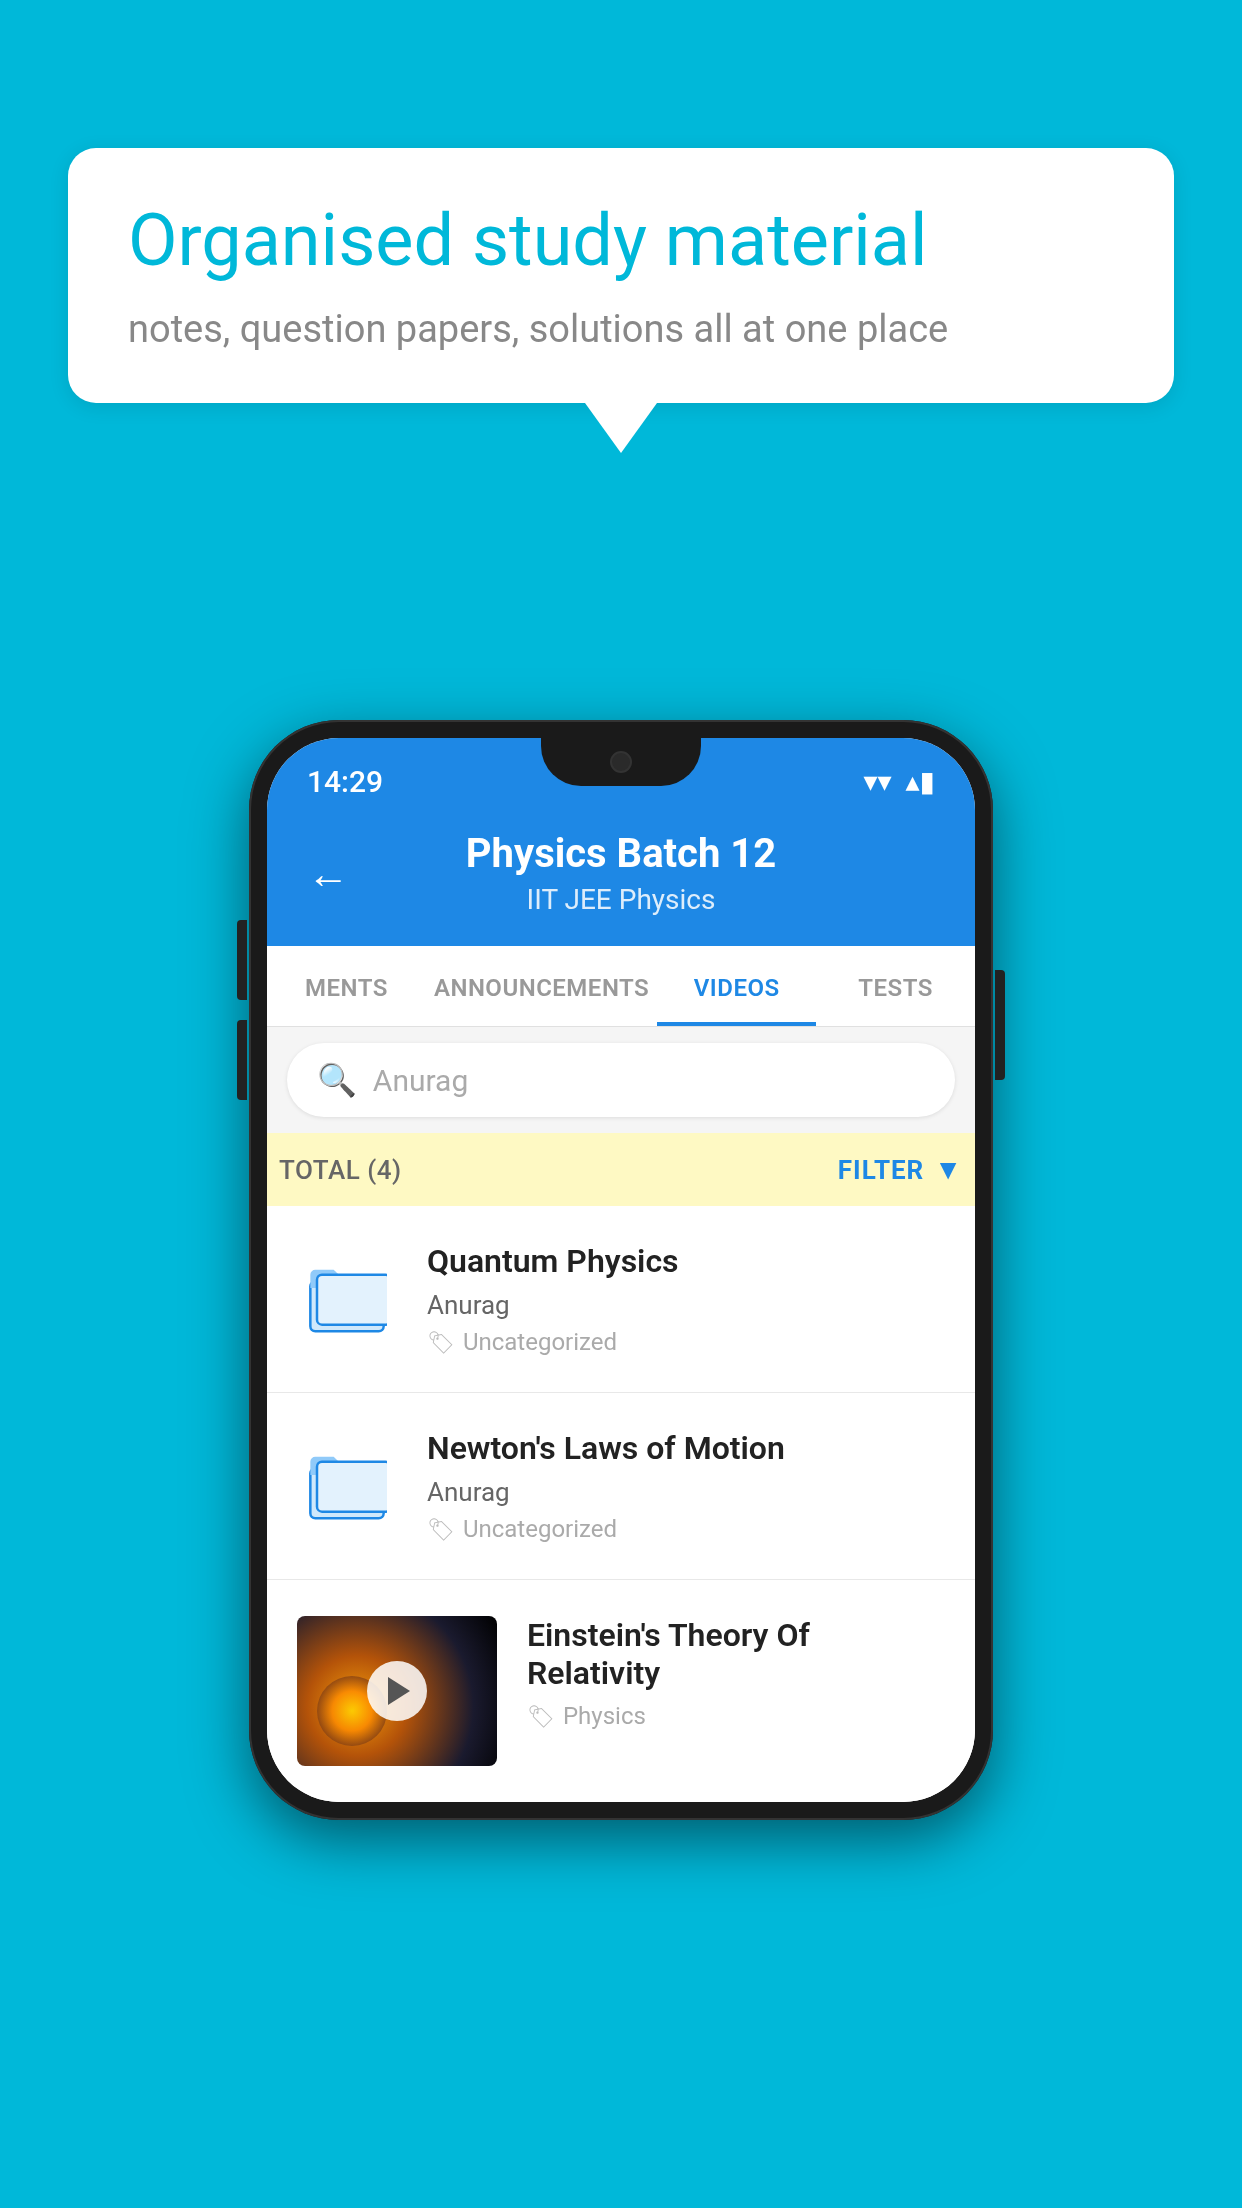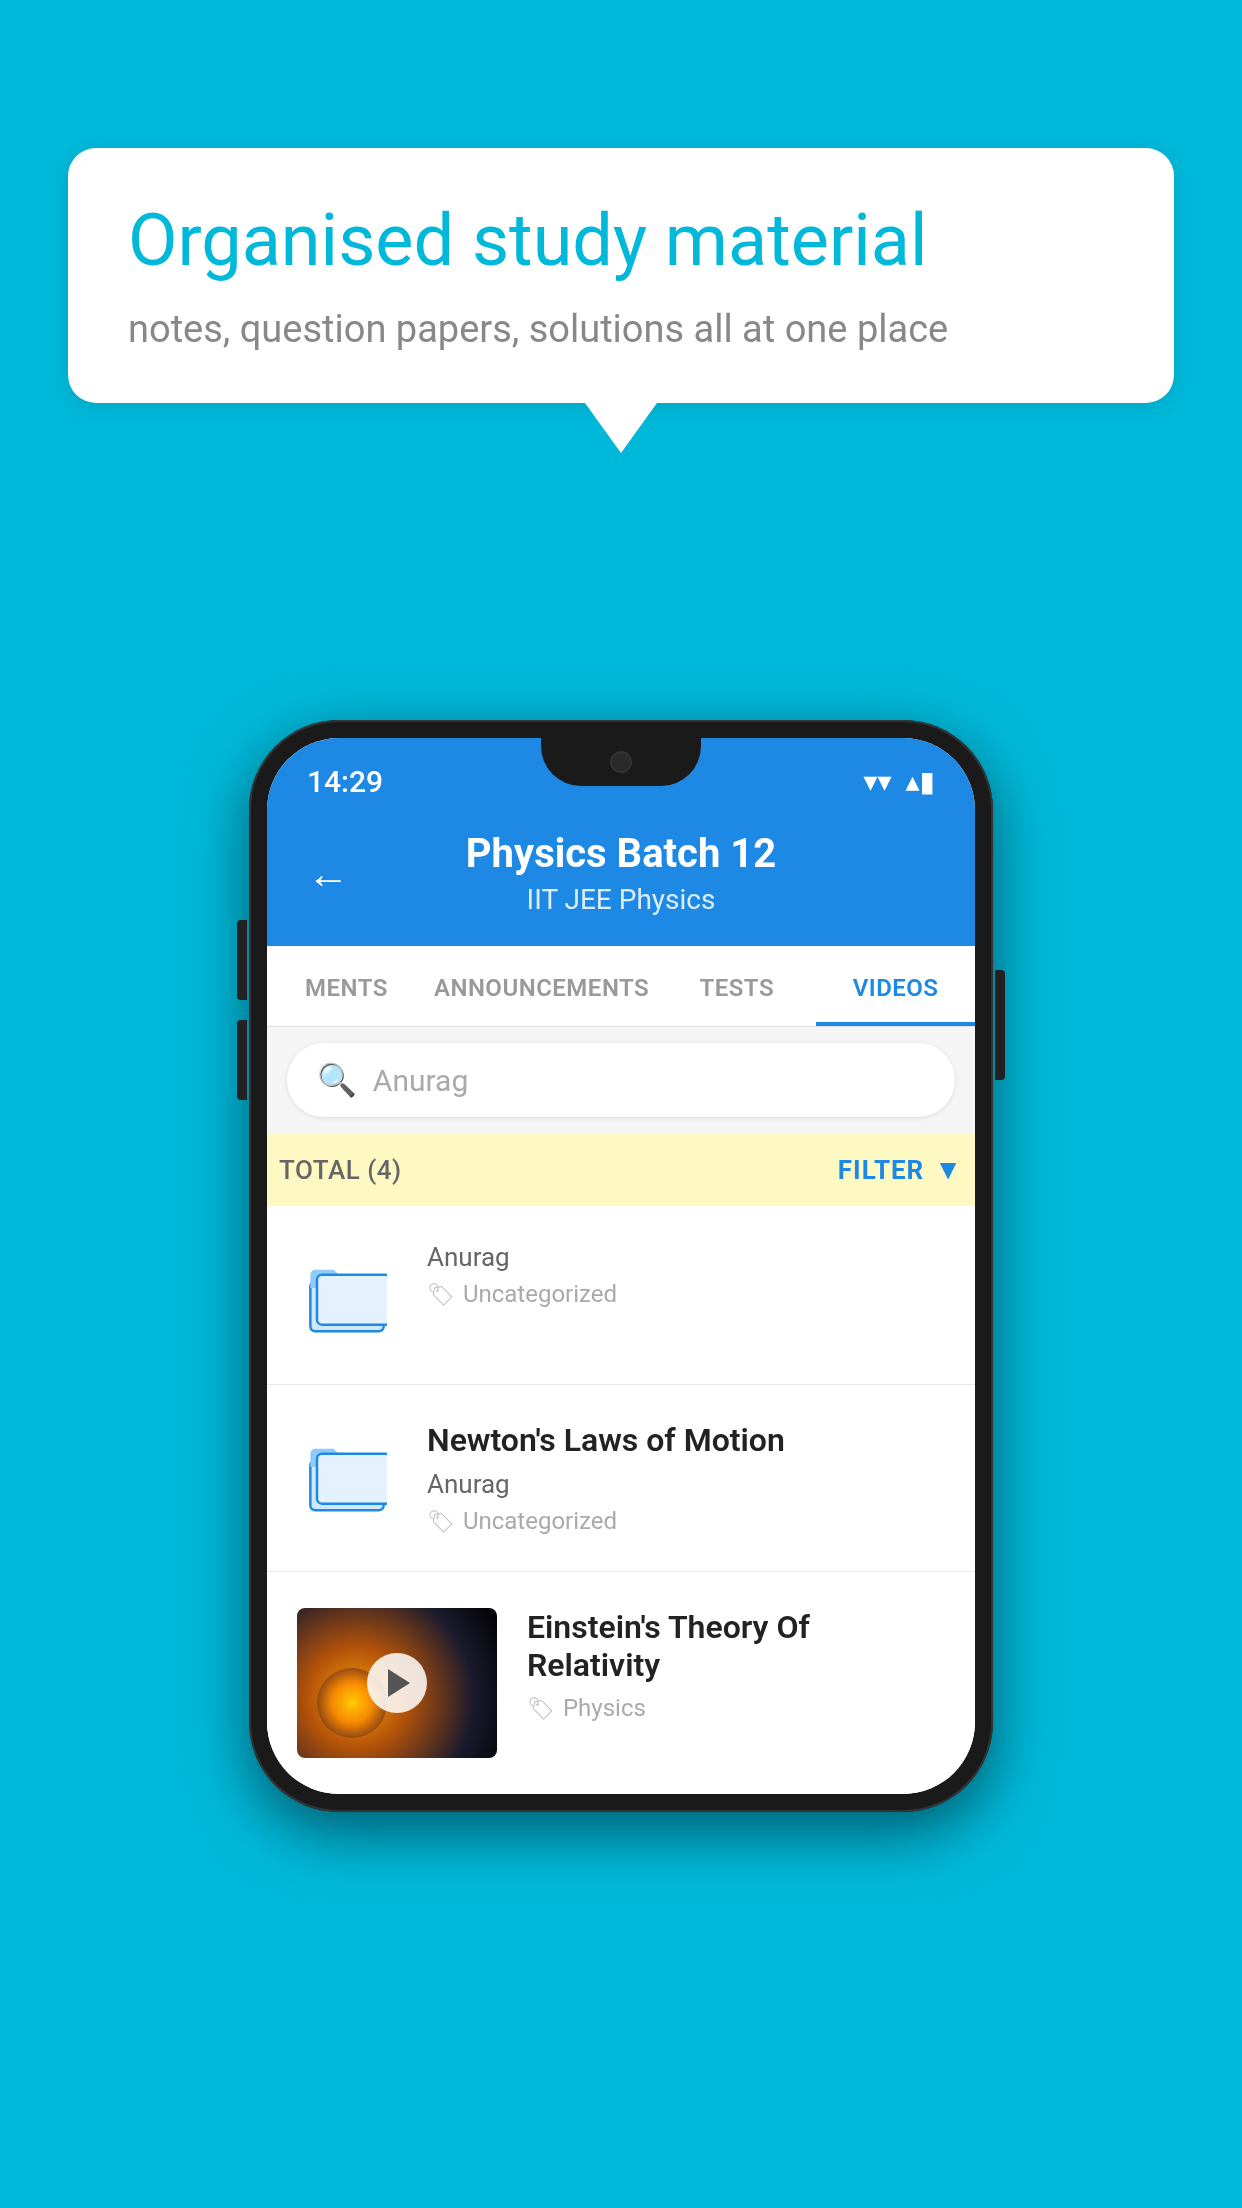--- a/index.html
+++ b/index.html
@@ -435,25 +435,25 @@
         <div style="width:42px"></div>
       </div>
 
       <div class="tab-bar">
         <div class="tab-item">
           <span>MENTS</span>
         </div>
         <div class="tab-item">
           <span>ANNOUNCEMENTS</span>
         </div>
+        <div class="tab-item active">
+          <span>VIDEOS</span>
+        </div>
         <div class="tab-item">
           <span>TESTS</span>
-        </div>
-        <div class="tab-item active">
-          <span>VIDEOS</span>
         </div>
       </div>
 
       <div class="search-container">
         <div class="search-bar">
           <span class="search-icon">🔍</span>
           <span class="search-placeholder">Anurag</span>
         </div>
       </div>
 
@@ -469,20 +469,21 @@
 
         <div class="video-item">
           <div class="video-thumb-folder">
             <svg class="folder-icon-svg" viewBox="0 0 48 48" xmlns="http://www.w3.org/2000/svg">
               <rect x="2" y="14" width="44" height="30" rx="3" fill="#CFE8FB" stroke="#1E88E5" stroke-width="1.5"></rect>
               <path d="M2 18h44v-4a3 3 0 00-3-3H20l-4-4H5a3 3 0 00-3 3v8z" fill="#90CAF9"></path>
               <rect x="6" y="10" width="44" height="30" rx="3" fill="#E3F2FD" stroke="#1E88E5" stroke-width="1.5"></rect>
             </svg>
           </div>
           <div class="video-info">
+            <div class="video-title">Quantum Physics</div>
             <div class="video-author">Anurag</div>
             <div class="video-tag">
               <span class="tag-icon">🏷</span>
               <span>Uncategorized</span>
             </div>
           </div>
         </div>
 
         <div class="video-item">
           <div class="video-thumb-folder">

